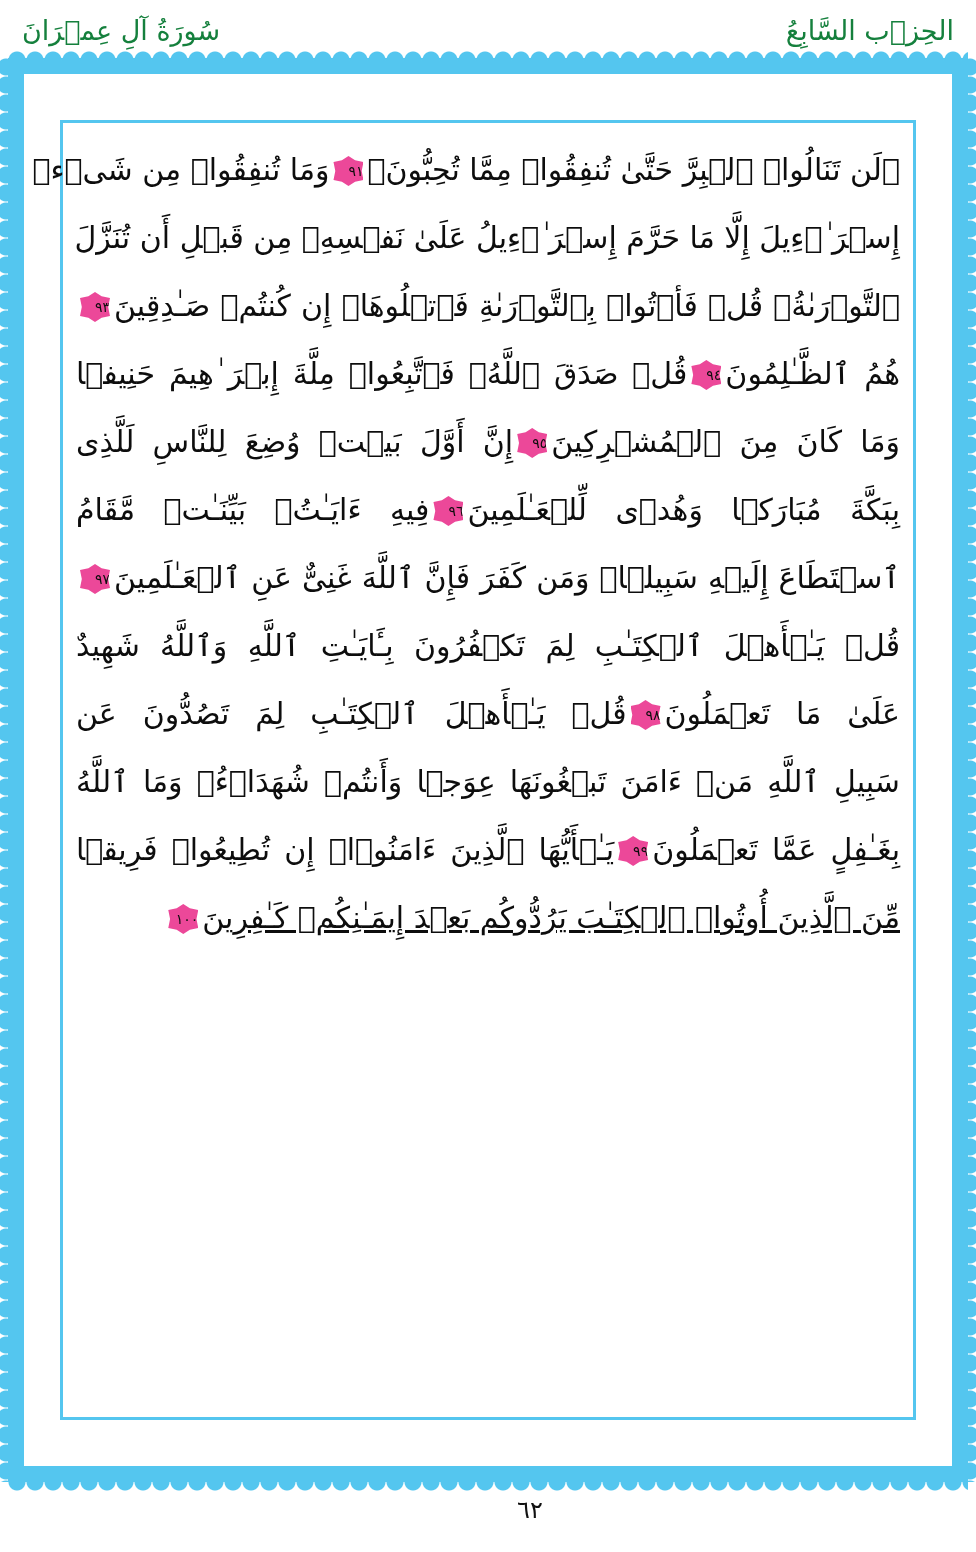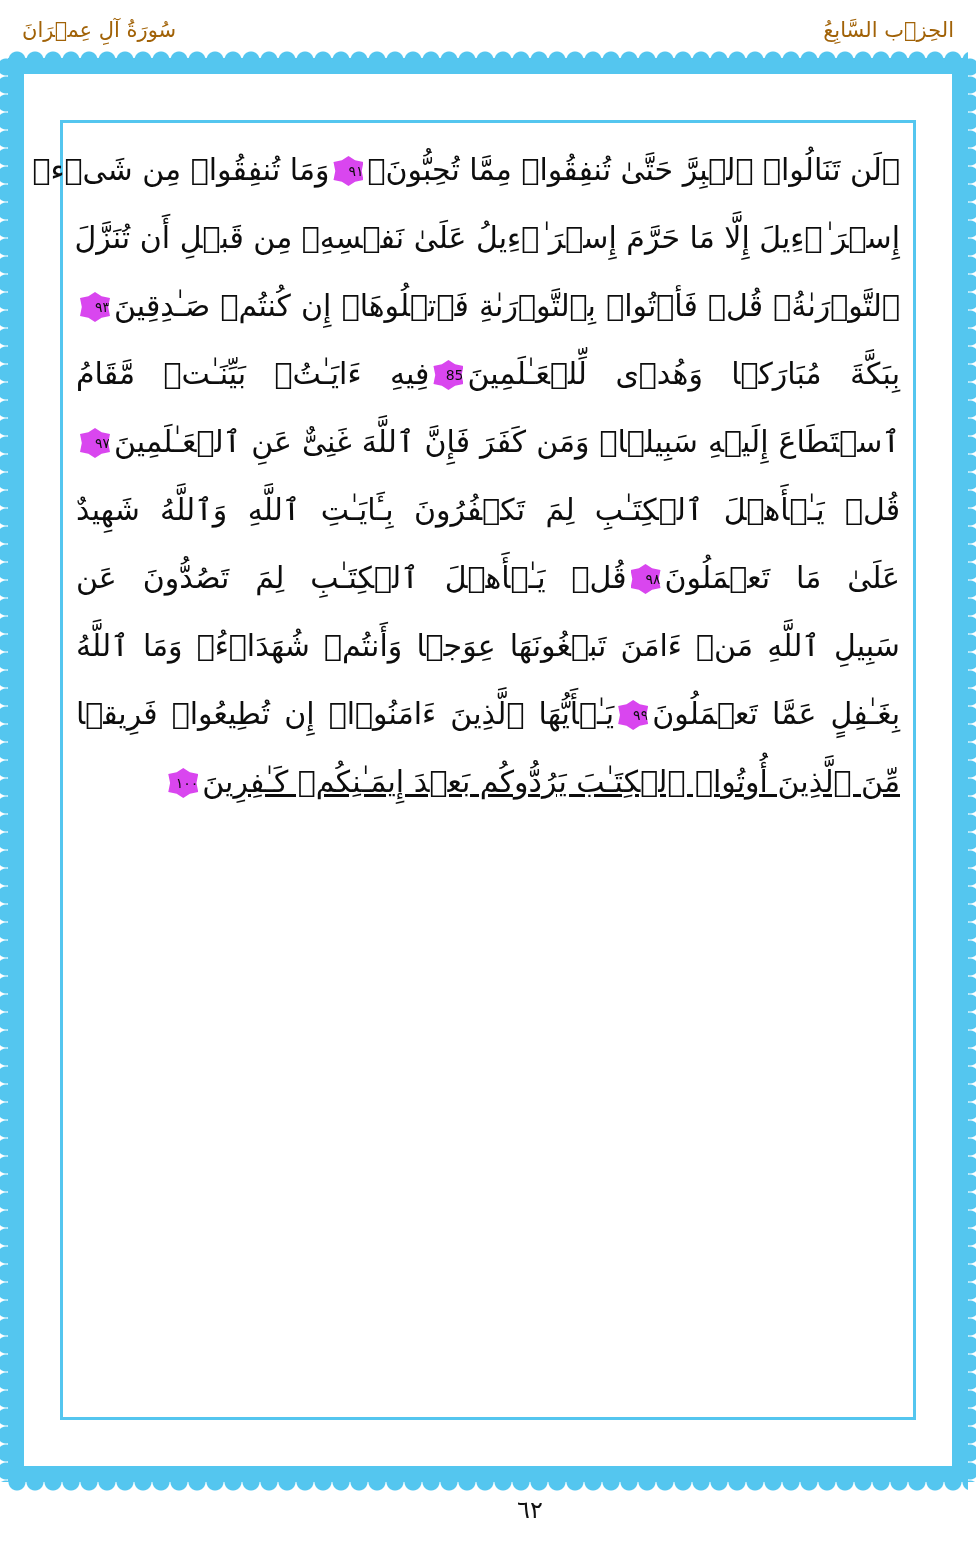--- a/index.html
+++ b/index.html
@@ -31,22 +31,22 @@
     width: 976px;
     height: 44px;
     display: flex;
     align-items: center;
     justify-content: space-between;
     padding: 0 22px;
     box-sizing: border-box;
   }
   .header-text {
     font-family: "DejaVu Sans", sans-serif;
-    font-size: 21px;
-    color: #a16207;
+    font-size: 27px;
+    color: #15803d;
     white-space: nowrap;
     letter-spacing: 0px;
   }
   .header-right { direction: rtl; }
   .header-left  { direction: rtl; }
 
   
   .frame-outer {
     position: absolute;
     top: 58px;
@@ -151,21 +151,21 @@
   
   .aya-num {
     display: inline-block;
     min-width: 30px;
     height: 30px;
     line-height: 30px;
     margin: 0 4px;
     text-align: center;
     font-size: 14px;
     color: #0d0d0d;
-    background: #d946ef;
+    background: #ec4899;
     border-radius: 6px 6px 6px 6px;
     position: relative;
     top: -4px;
     font-family: "DejaVu Sans", sans-serif;
     clip-path: polygon(50% 0%, 72% 14%, 100% 20%, 94% 50%, 100% 80%, 72% 86%, 50% 100%, 28% 86%, 0% 80%, 6% 50%, 0% 20%, 28% 14%);
   }
 
   
   .page-footer {
     position: absolute;
@@ -197,21 +197,23 @@
   <div class="scallop scallop-bottom"></div>
   <div class="scallop scallop-left"></div>
   <div class="scallop scallop-right"></div>
   <div class="frame-inner-white"></div>
   <div class="frame-inner-blue"></div>
 
   <div class="mushaf-body">
       <div class="aya-line"><span>۞لَن تَنَالُوا۟ ٱلۡبِرَّ حَتَّىٰ تُنفِقُوا۟ مِمَّا تُحِبُّونَۚ</span><span class="aya-num">٩١</span><span>وَمَا تُنفِقُوا۟ مِن شَیۡءࣲ</span></div>
       <div class="aya-line"><span>إِسۡرَ ٰ⁠ۤءِیلَ إِلَّا مَا حَرَّمَ إِسۡرَ ٰ⁠ۤءِیلُ عَلَىٰ نَفۡسِهِۦ مِن قَبۡلِ أَن تُنَزَّلَ</span></div>
       <div class="aya-line"><span>ٱلتَّوۡرَىٰةُۚ قُلۡ فَأۡتُوا۟ بِٱلتَّوۡرَىٰةِ فَٱتۡلُوهَاۤ إِن كُنتُمۡ صَـٰدِقِینَ</span><span class="aya-num">٩٣</span></div>
-      <div class="aya-line"><span>بِبَكَّةَ مُبَارَكࣰا وَهُدࣰى لِّلۡعَـٰلَمِینَ</span><span class="aya-num">85</span><span>فِیهِ ءَایَـٰتُۢ بَیِّنَـٰتࣱ مَّقَامُ</span></div>
+      <div class="aya-line"><span>هُمُ ٱلظَّـٰلِمُونَ</span><span class="aya-num">٩٤</span><span>قُلۡ صَدَقَ ٱللَّهُۗ فَٱتَّبِعُوا۟ مِلَّةَ إِبۡرَ ٰ⁠هِیمَ حَنِیفࣰا</span></div>
+      <div class="aya-line"><span>وَمَا كَانَ مِنَ ٱلۡمُشۡرِكِینَ</span><span class="aya-num">٩٥</span><span>إِنَّ أَوَّلَ بَیۡتࣲ وُضِعَ لِلنَّاسِ لَلَّذِی</span></div>
+      <div class="aya-line"><span>بِبَكَّةَ مُبَارَكࣰا وَهُدࣰى لِّلۡعَـٰلَمِینَ</span><span class="aya-num">٩٦</span><span>فِیهِ ءَایَـٰتُۢ بَیِّنَـٰتࣱ مَّقَامُ</span></div>
       <div class="aya-line"><span>ٱسۡتَطَاعَ إِلَیۡهِ سَبِیلࣰاۚ وَمَن كَفَرَ فَإِنَّ ٱللَّهَ غَنِیٌّ عَنِ ٱلۡعَـٰلَمِینَ</span><span class="aya-num">٩٧</span></div>
       <div class="aya-line"><span>قُلۡ یَـٰۤأَهۡلَ ٱلۡكِتَـٰبِ لِمَ تَكۡفُرُونَ بِـَٔایَـٰتِ ٱللَّهِ وَٱللَّهُ شَهِیدٌ</span></div>
       <div class="aya-line"><span>عَلَىٰ مَا تَعۡمَلُونَ</span><span class="aya-num">٩٨</span><span>قُلۡ یَـٰۤأَهۡلَ ٱلۡكِتَـٰبِ لِمَ تَصُدُّونَ عَن</span></div>
       <div class="aya-line"><span>سَبِیلِ ٱللَّهِ مَنۡ ءَامَنَ تَبۡغُونَهَا عِوَجࣰا وَأَنتُمۡ شُهَدَاۤءُۗ وَمَا ٱللَّهُ</span></div>
       <div class="aya-line"><span>بِغَـٰفِلٍ عَمَّا تَعۡمَلُونَ</span><span class="aya-num">٩٩</span><span>یَـٰۤأَیُّهَا ٱلَّذِینَ ءَامَنُوۤا۟ إِن تُطِیعُوا۟ فَرِیقࣰا</span></div>
       <div class="aya-line last"><span>مِّنَ ٱلَّذِینَ أُوتُوا۟ ٱلۡكِتَـٰبَ یَرُدُّوكُم بَعۡدَ إِیمَـٰنِكُمۡ كَـٰفِرِینَ</span><span class="aya-num">١٠٠</span></div>
     </div>
 
   <div class="page-footer">
     <span class="page-number">٦٢</span>

